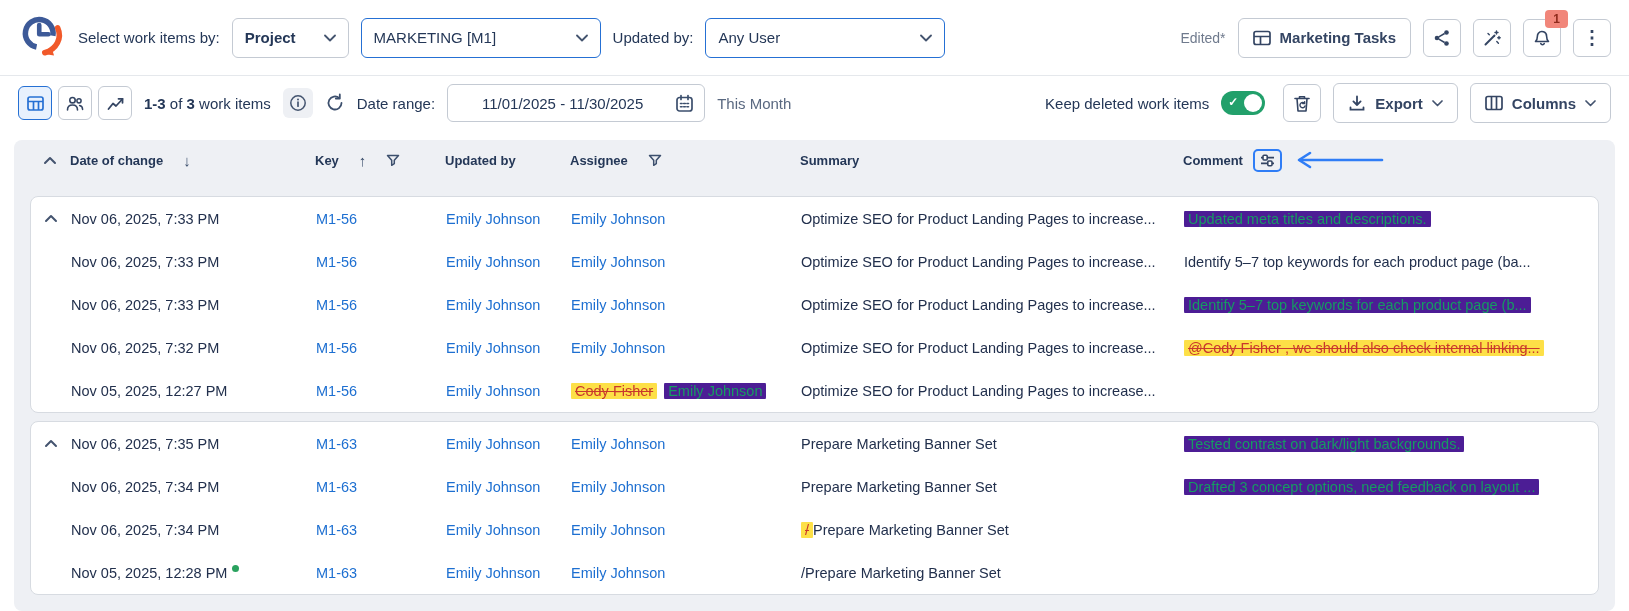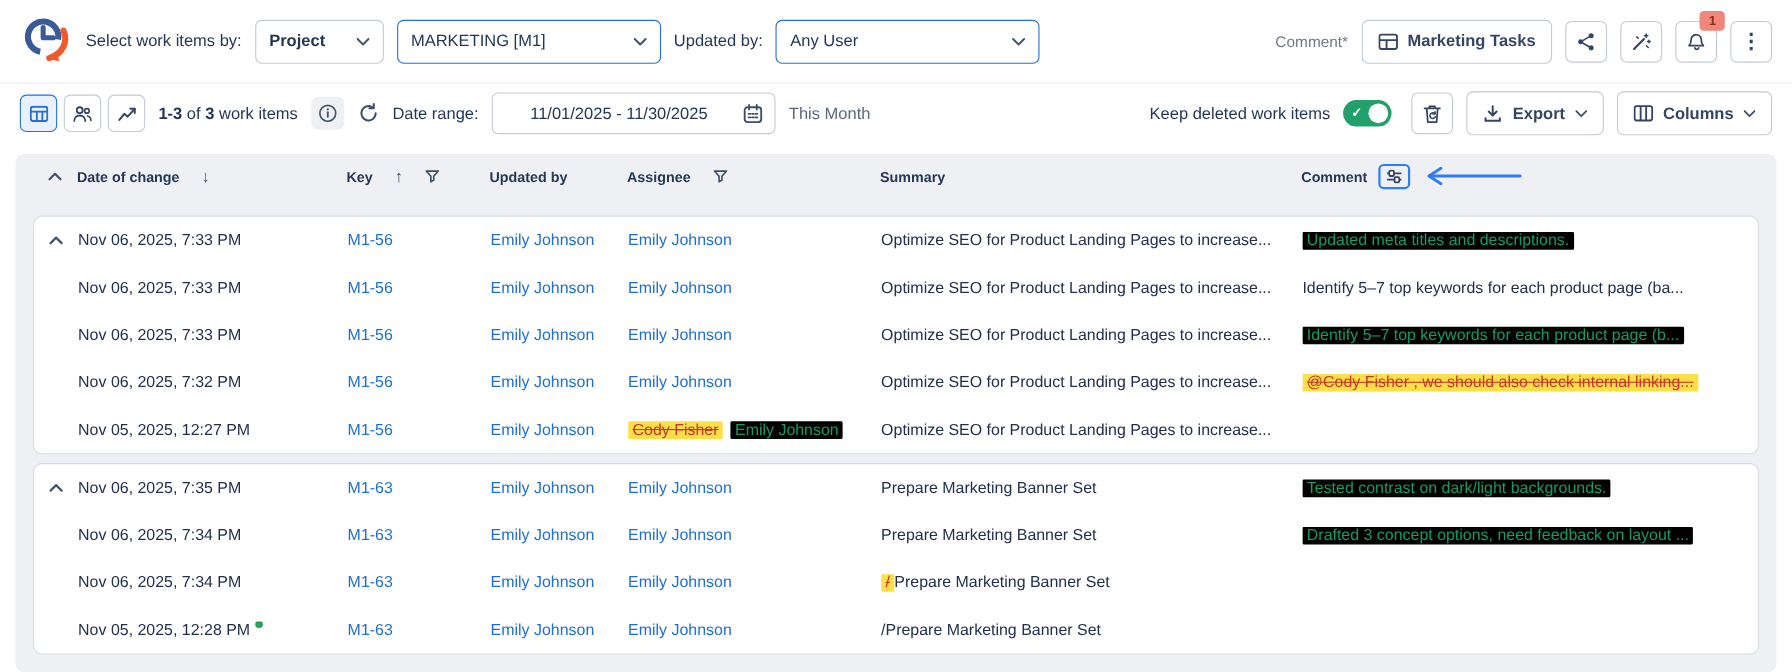--- a/index.html
+++ b/index.html
@@ -53,21 +53,21 @@
   .commenthead { display:flex; align-items:center; gap:10px; }
   .sliderbox { border:2.5px solid #2f7df6; border-radius:5px; padding:3px 5px; color:#344563; display:flex; align-items:center; cursor:pointer; }
 
   .group-card { background:#fff; border:1px solid #d7dbe1; border-radius:8px; margin:0 16px 8px; overflow:hidden; }
   .group-card.first { margin-top:16px; }
   .trow { height:43px; }
   .cell { padding-right:14px; white-space:nowrap; overflow:hidden; font-size:14.5px; }
   .cell.ccenter { display:flex; justify-content:center; padding-right:0; }
   .seg-link { color:#1d6fd1; cursor:pointer; }
   .seg-plain { color:#22304d; }
-  .seg-added { color:#169b62; background:#000000; padding:1px 4px; border-radius:3px;text-align:center; }
+  .seg-added { color:#169b62; background:#4c1d95; padding:1px 4px; border-radius:3px;text-align:center; }
   .seg-removed { color:#c9372c; background:#fde047; padding:1px 4px; border-radius:3px; text-decoration:line-through; }
   .c-assignee .seg + .seg { margin-left:7px; }
   .dot { display:inline-block; width:7px; height:7px; border-radius:50%; background:#2aa25f; margin-left:5px; transform:translateY(-6px); }
 </style>
 </head>
 <body>
 
 <div class="topbar">
   <div class="logo">
     <svg viewBox="0 0 52 54" width="48" height="50">
@@ -97,21 +97,21 @@
   <span class="bar-label">Updated by:</span>
   <div class="selectbox blue wide">
     <span>Any User</span>
     <span class="chev">
         <svg width="12" height="8" viewBox="0 0 12 8">
           <path d="M1 1.5l5 5 5-5" fill="none" stroke="currentColor" stroke-width="1.8" stroke-linecap="round" stroke-linejoin="round"></path>
         </svg>
       </span>
   </div>
   <div class="spacer"></div>
-  <span class="muted">Comment*</span>
+  <span class="muted">Edited*</span>
   <div class="btn">
     <span>
       <svg width="18" height="16" viewBox="0 0 18 16">
           <rect x="1" y="1.5" width="16" height="13" rx="2" fill="none" stroke="currentColor" stroke-width="1.7"></rect>
           <path d="M1 6.5h16M7.5 6.5V14.5" stroke="currentColor" stroke-width="1.7" fill="none"></path>
         </svg>
     </span>
     <span>Marketing Tasks</span>
   </div>
   <div class="iconbtn">

